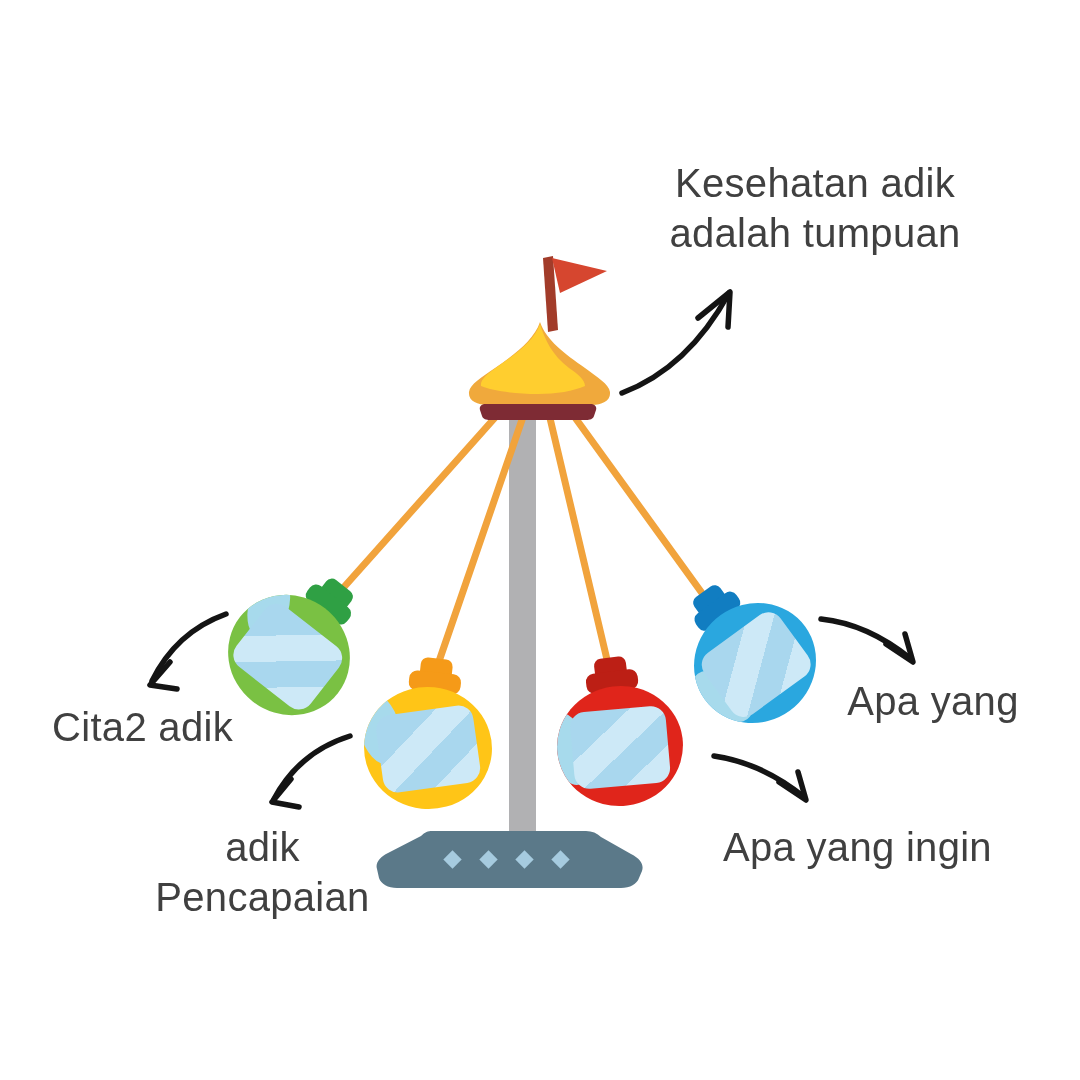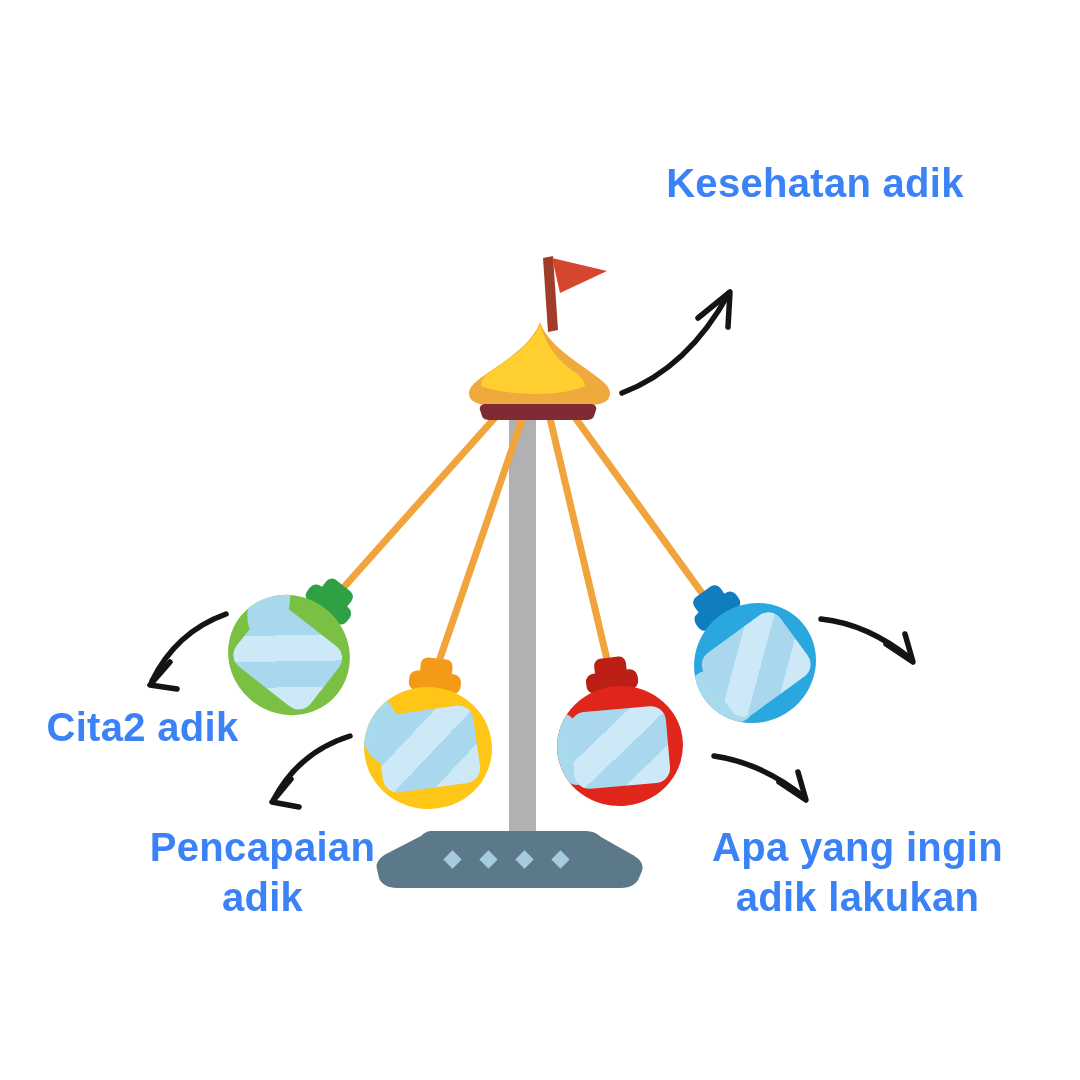--- a/index.html
+++ b/index.html
@@ -12,26 +12,25 @@
     font-family: "Liberation Sans", "DejaVu Sans", sans-serif;
   }
   .art {
     position: absolute;
     left: 0; top: 0;
     width: 1080px; height: 1080px;
   }
   .label {
     position: absolute;
     text-align: center;
-    color: #3b82f6;
+    color: #404040;
     font-size: 40px;
     line-height: 1.26;
     letter-spacing: 0.3px;
     white-space: nowrap;
-    font-weight: bold;
   }
   .label div { white-space: nowrap; }
 </style>
 </head>
 <body>
 
 <div class="stage">
 
   <svg class="art" viewBox="0 0 1080 1080" xmlns="http://www.w3.org/2000/svg">
     <defs>
@@ -151,32 +150,33 @@
       </g>
       <g>
         <path d="M714 756 Q762 763 804 797"></path>
         <path d="M779 782 L806 800 L798 772"></path>
       </g>
     </g>
   </svg>
 
   <div class="label" style="left:615px; top:158px; width:400px;">
     <div>Kesehatan adik</div>
+    <div>adalah tumpuan</div>
   </div>
 
   <div class="label" style="left:25px; top:702px; width:235px;">
     <div>Cita2 adik</div>
   </div>
 
   <div class="label" style="left:145px; top:822px; width:235px;">
+    <div>adik</div>
     <div>Pencapaian</div>
-    <div>adik</div>
   </div>
 
   <div class="label" style="left:808px; top:676px; width:250px;">
+    <div>Apa yang</div>
   </div>
 
   <div class="label" style="left:700px; top:822px; width:315px;text-align:center;">
     <div>Apa yang ingin</div>
-    <div>adik lakukan</div>
   </div>
 
 </div>
 
 </body></html>

